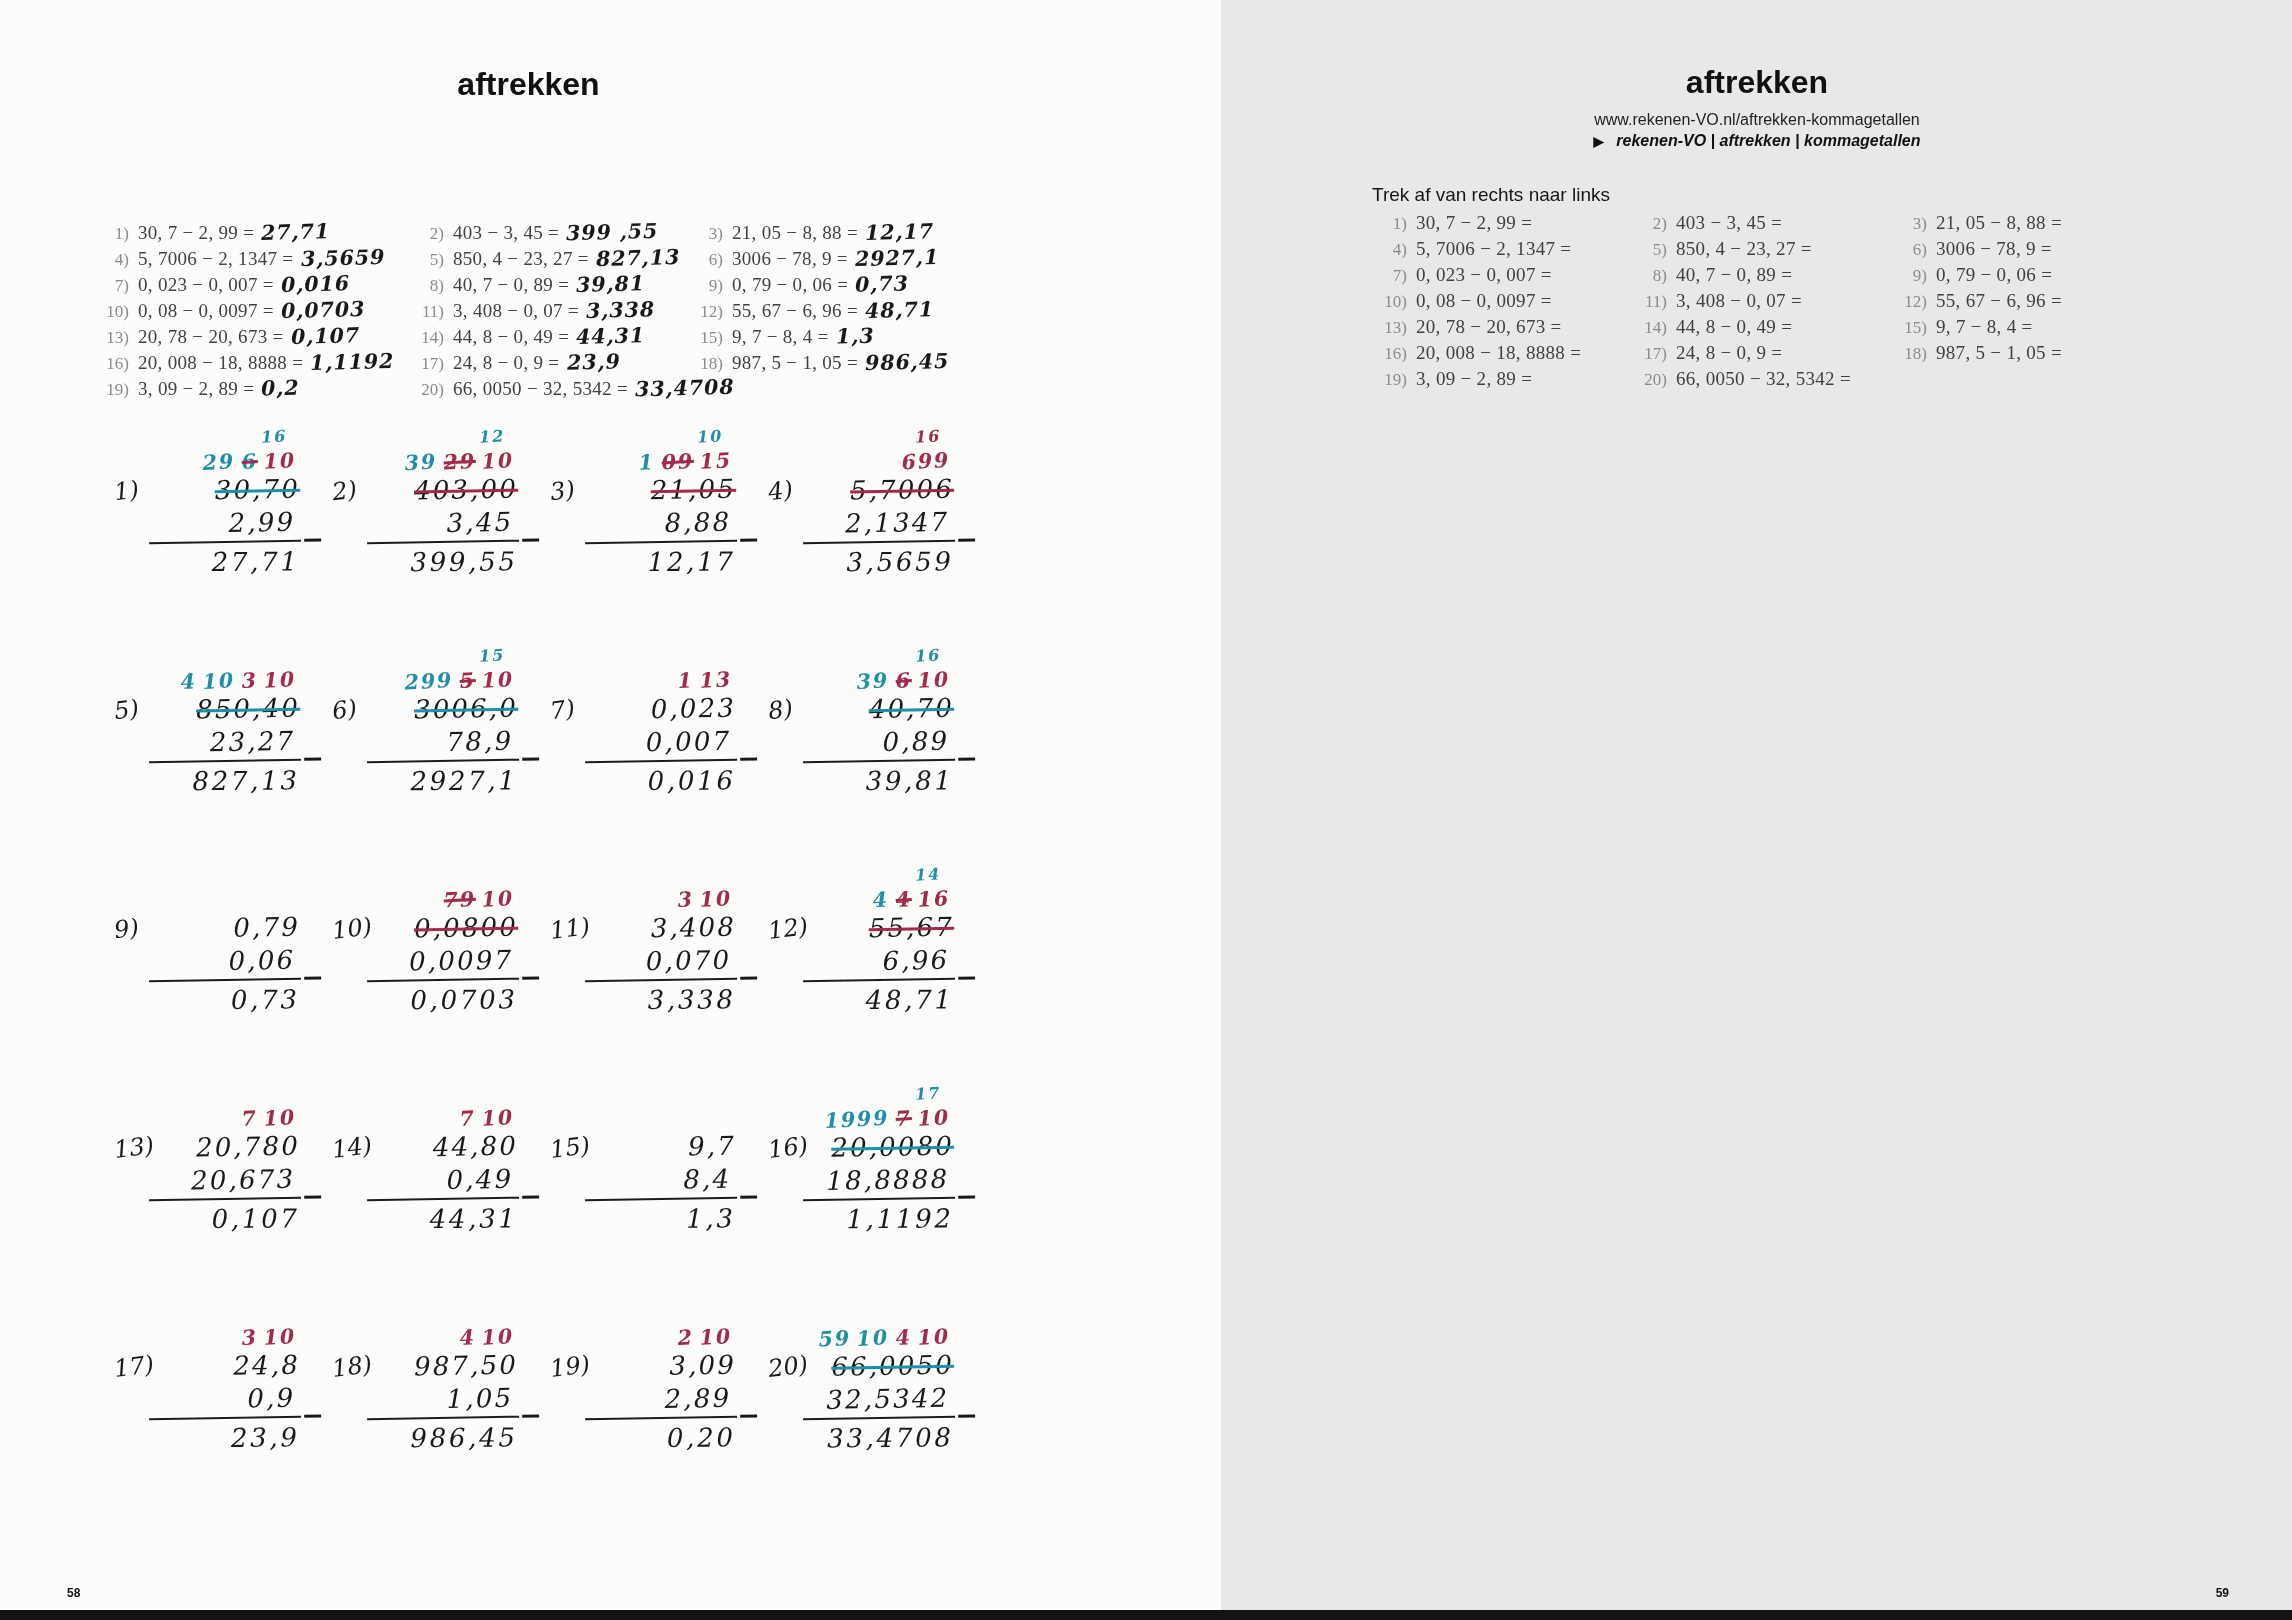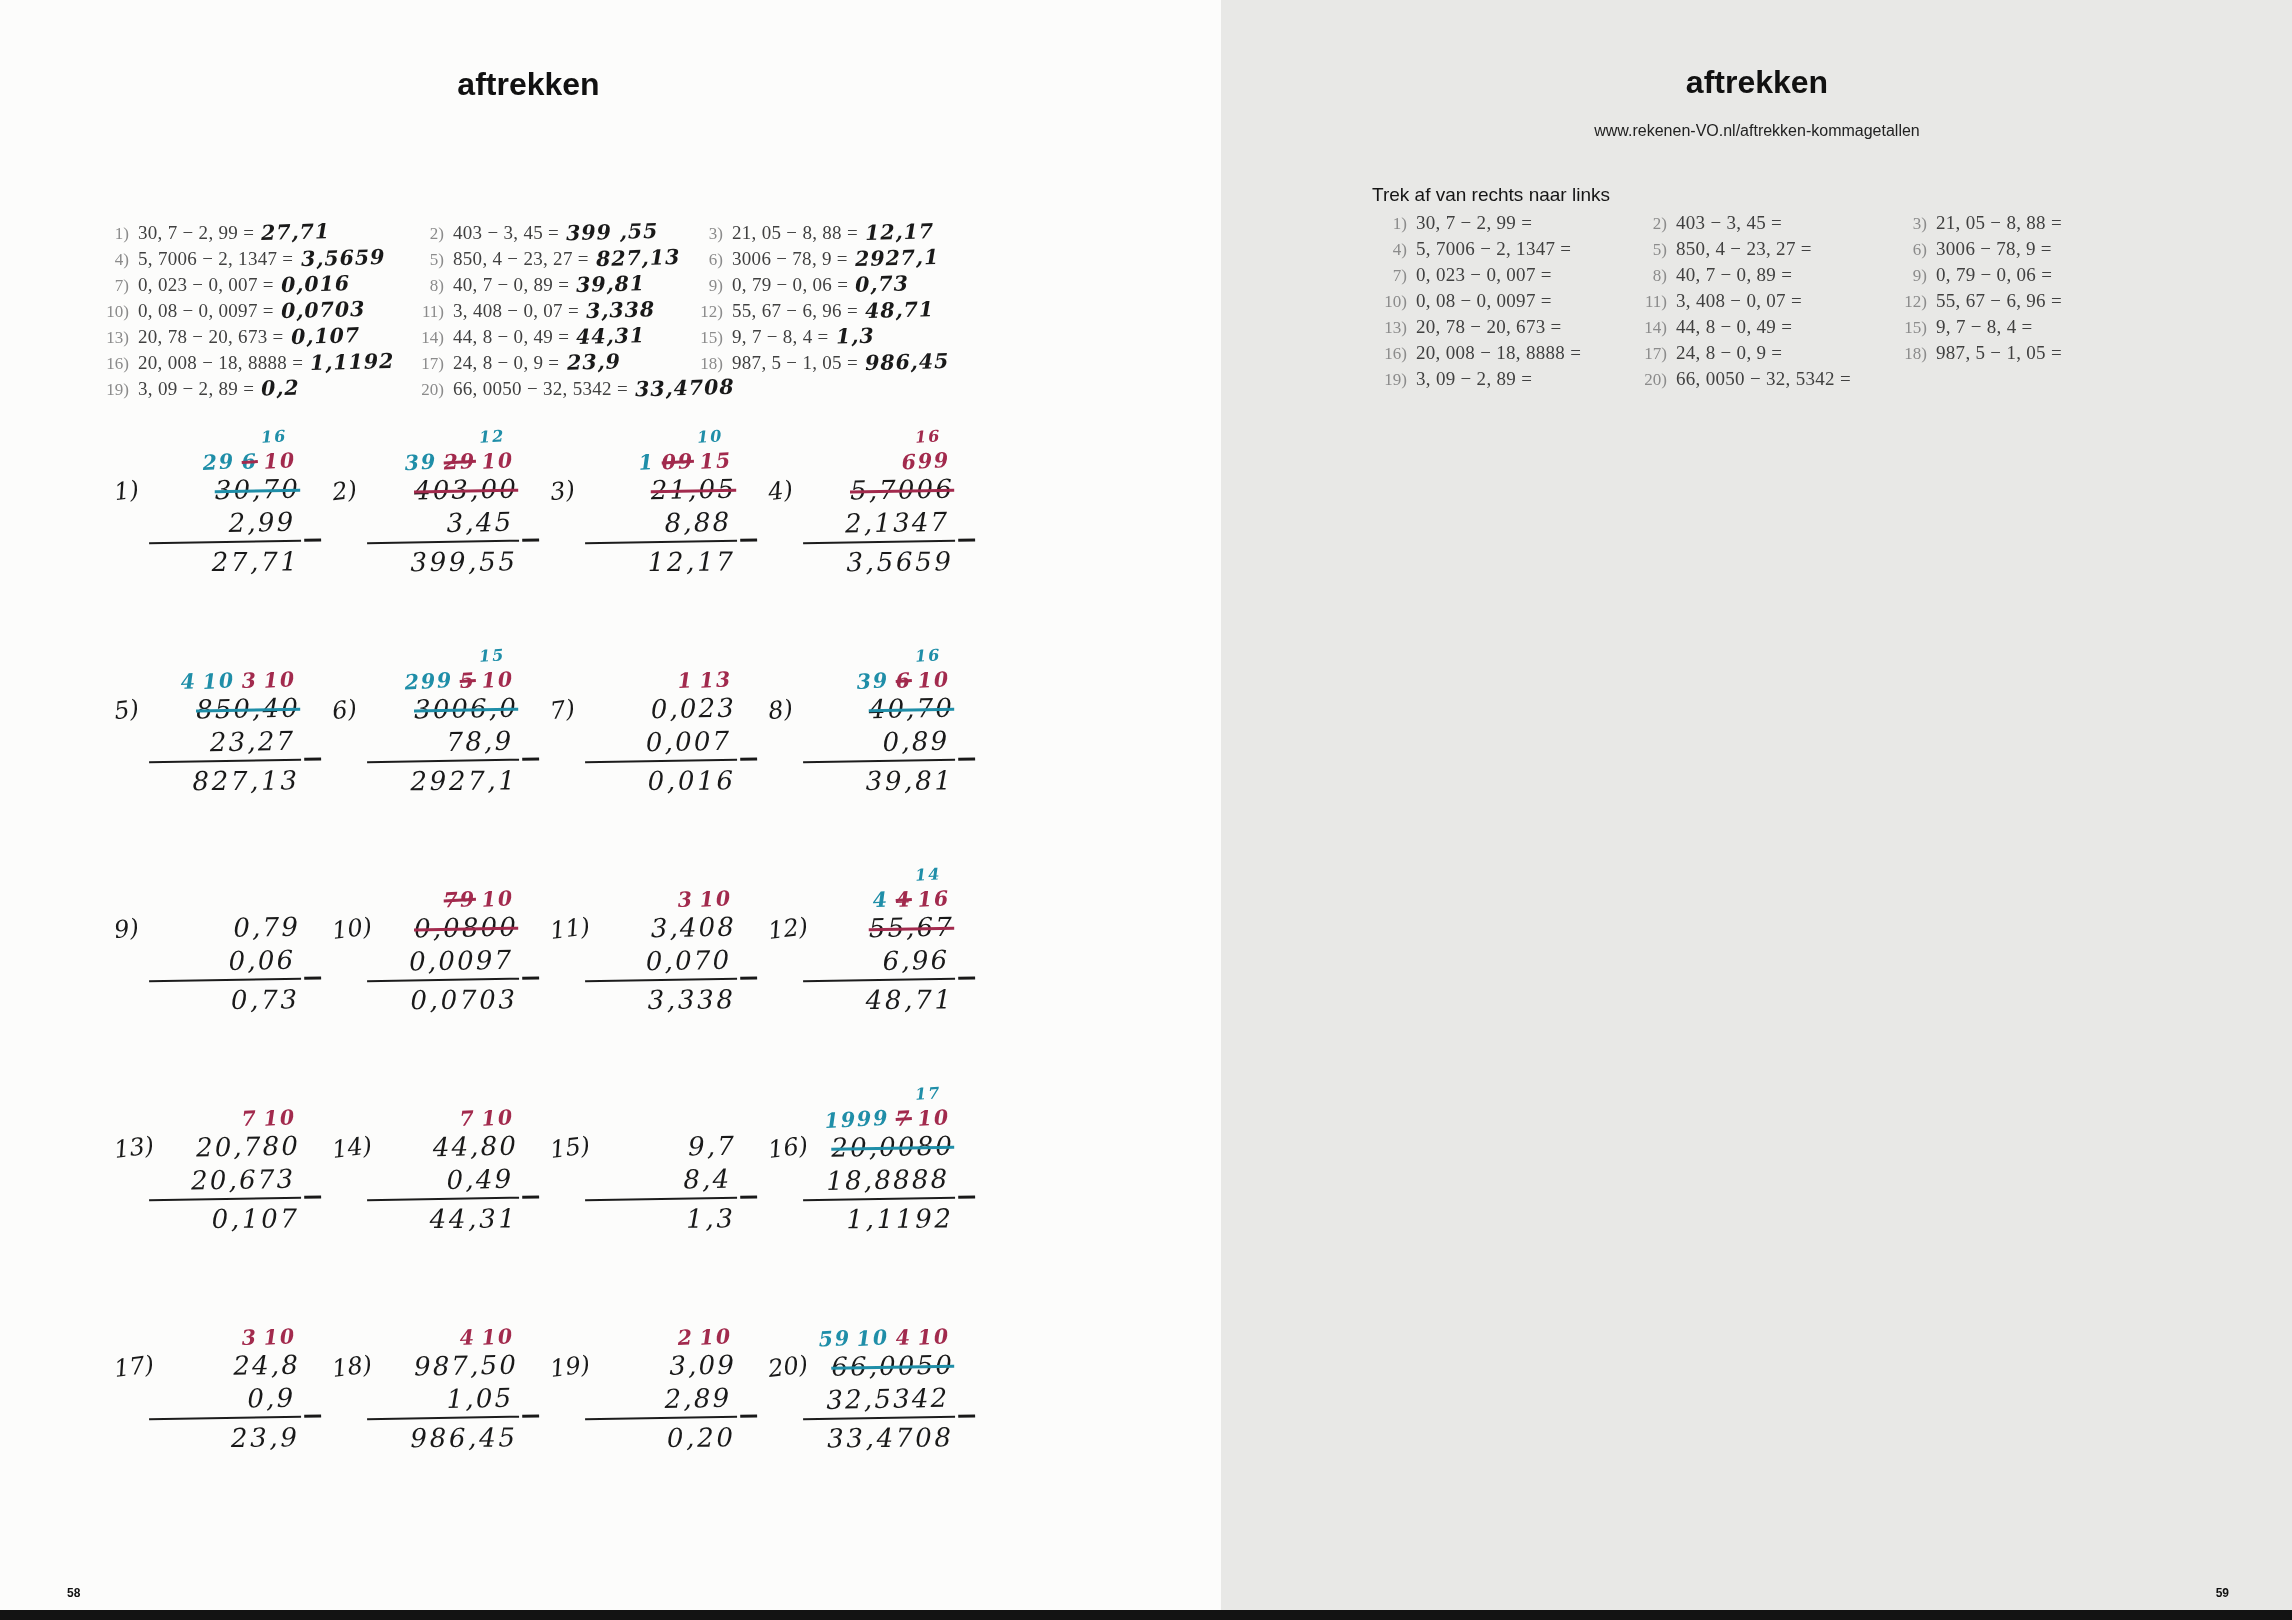--- a/index.html
+++ b/index.html
@@ -8,21 +8,21 @@
     font-family:"Liberation Serif", serif;color:#1d1d1f;overflow:hidden;
   }
   
   .page-left{position:absolute;left:0;top:0;width:1221px;height:1620px;background:#fcfcfb;}
   .page-right{position:absolute;left:1221px;top:0;width:1072px;height:1620px;background:#e8e8e6;}
   .bottom-bar{position:absolute;left:0;bottom:0;width:2293px;height:9.9px;background:#131313;}
   
   .title{font-family:"Liberation Sans",sans-serif;font-weight:bold;font-size:32px;color:#111;}
   .ltitle-wrap{position:absolute;left:0;top:66px;width:1057px;text-align:center;}
   .rheader{position:absolute;left:0;top:64px;width:1072px;text-align:center;font-family:"Liberation Sans",sans-serif;}
-  .rheader .url{font-size:16px;color:#222;margin-top:21px;}
+  .rheader .url{font-size:16px;color:#222;margin-top:10px;}
   .rheader .crumb{font-size:16px;color:#111;font-weight:bold;font-style:italic;margin-top:2.7px;}
   .crumb .arrow{font-style:normal;font-size:13.4px;margin-right:12.5px;}
   .instruction{position:absolute;left:151px;top:184px;font-family:"Liberation Sans",sans-serif;font-size:19px;color:#151515;}
   .page-num{position:absolute;bottom:19.7px;font-family:"Liberation Sans",sans-serif;font-weight:bold;font-size:12px;color:#111;}
   .pn-left{left:67px;}
   .pn-right{right:64px;}
   
   .ex-grid{position:absolute;display:grid;grid-auto-rows:26px;align-items:baseline;}
   .ex-grid-left{left:97px;top:220px;grid-template-columns:315px 279px 256px;}
   .ex-grid-right{left:154px;top:212px;grid-template-columns:260px 260px 269px;}
@@ -385,20 +385,23 @@
   </div>
 </div>
 
   <div class="page-num pn-left">58</div>
 </div>
 
 <div class="page-right">
   <div class="rheader">
     <div class="title">aftrekken</div>
     <div class="url">www.rekenen-VO.nl/aftrekken-kommagetallen</div>
+    <div class="crumb">
+      <span class="arrow">▶</span><span>rekenen-VO | aftrekken | kommagetallen</span>
+    </div>
   </div>
 
   <div class="instruction">Trek af van rechts naar links</div>
 
   <div class="ex-grid ex-grid-right">
   <div class="ex-item">
     <span class="ex-num">1)</span><span class="ex-q">30, 7 − 2, 99 =</span>
   </div>
 
   <div class="ex-item">

